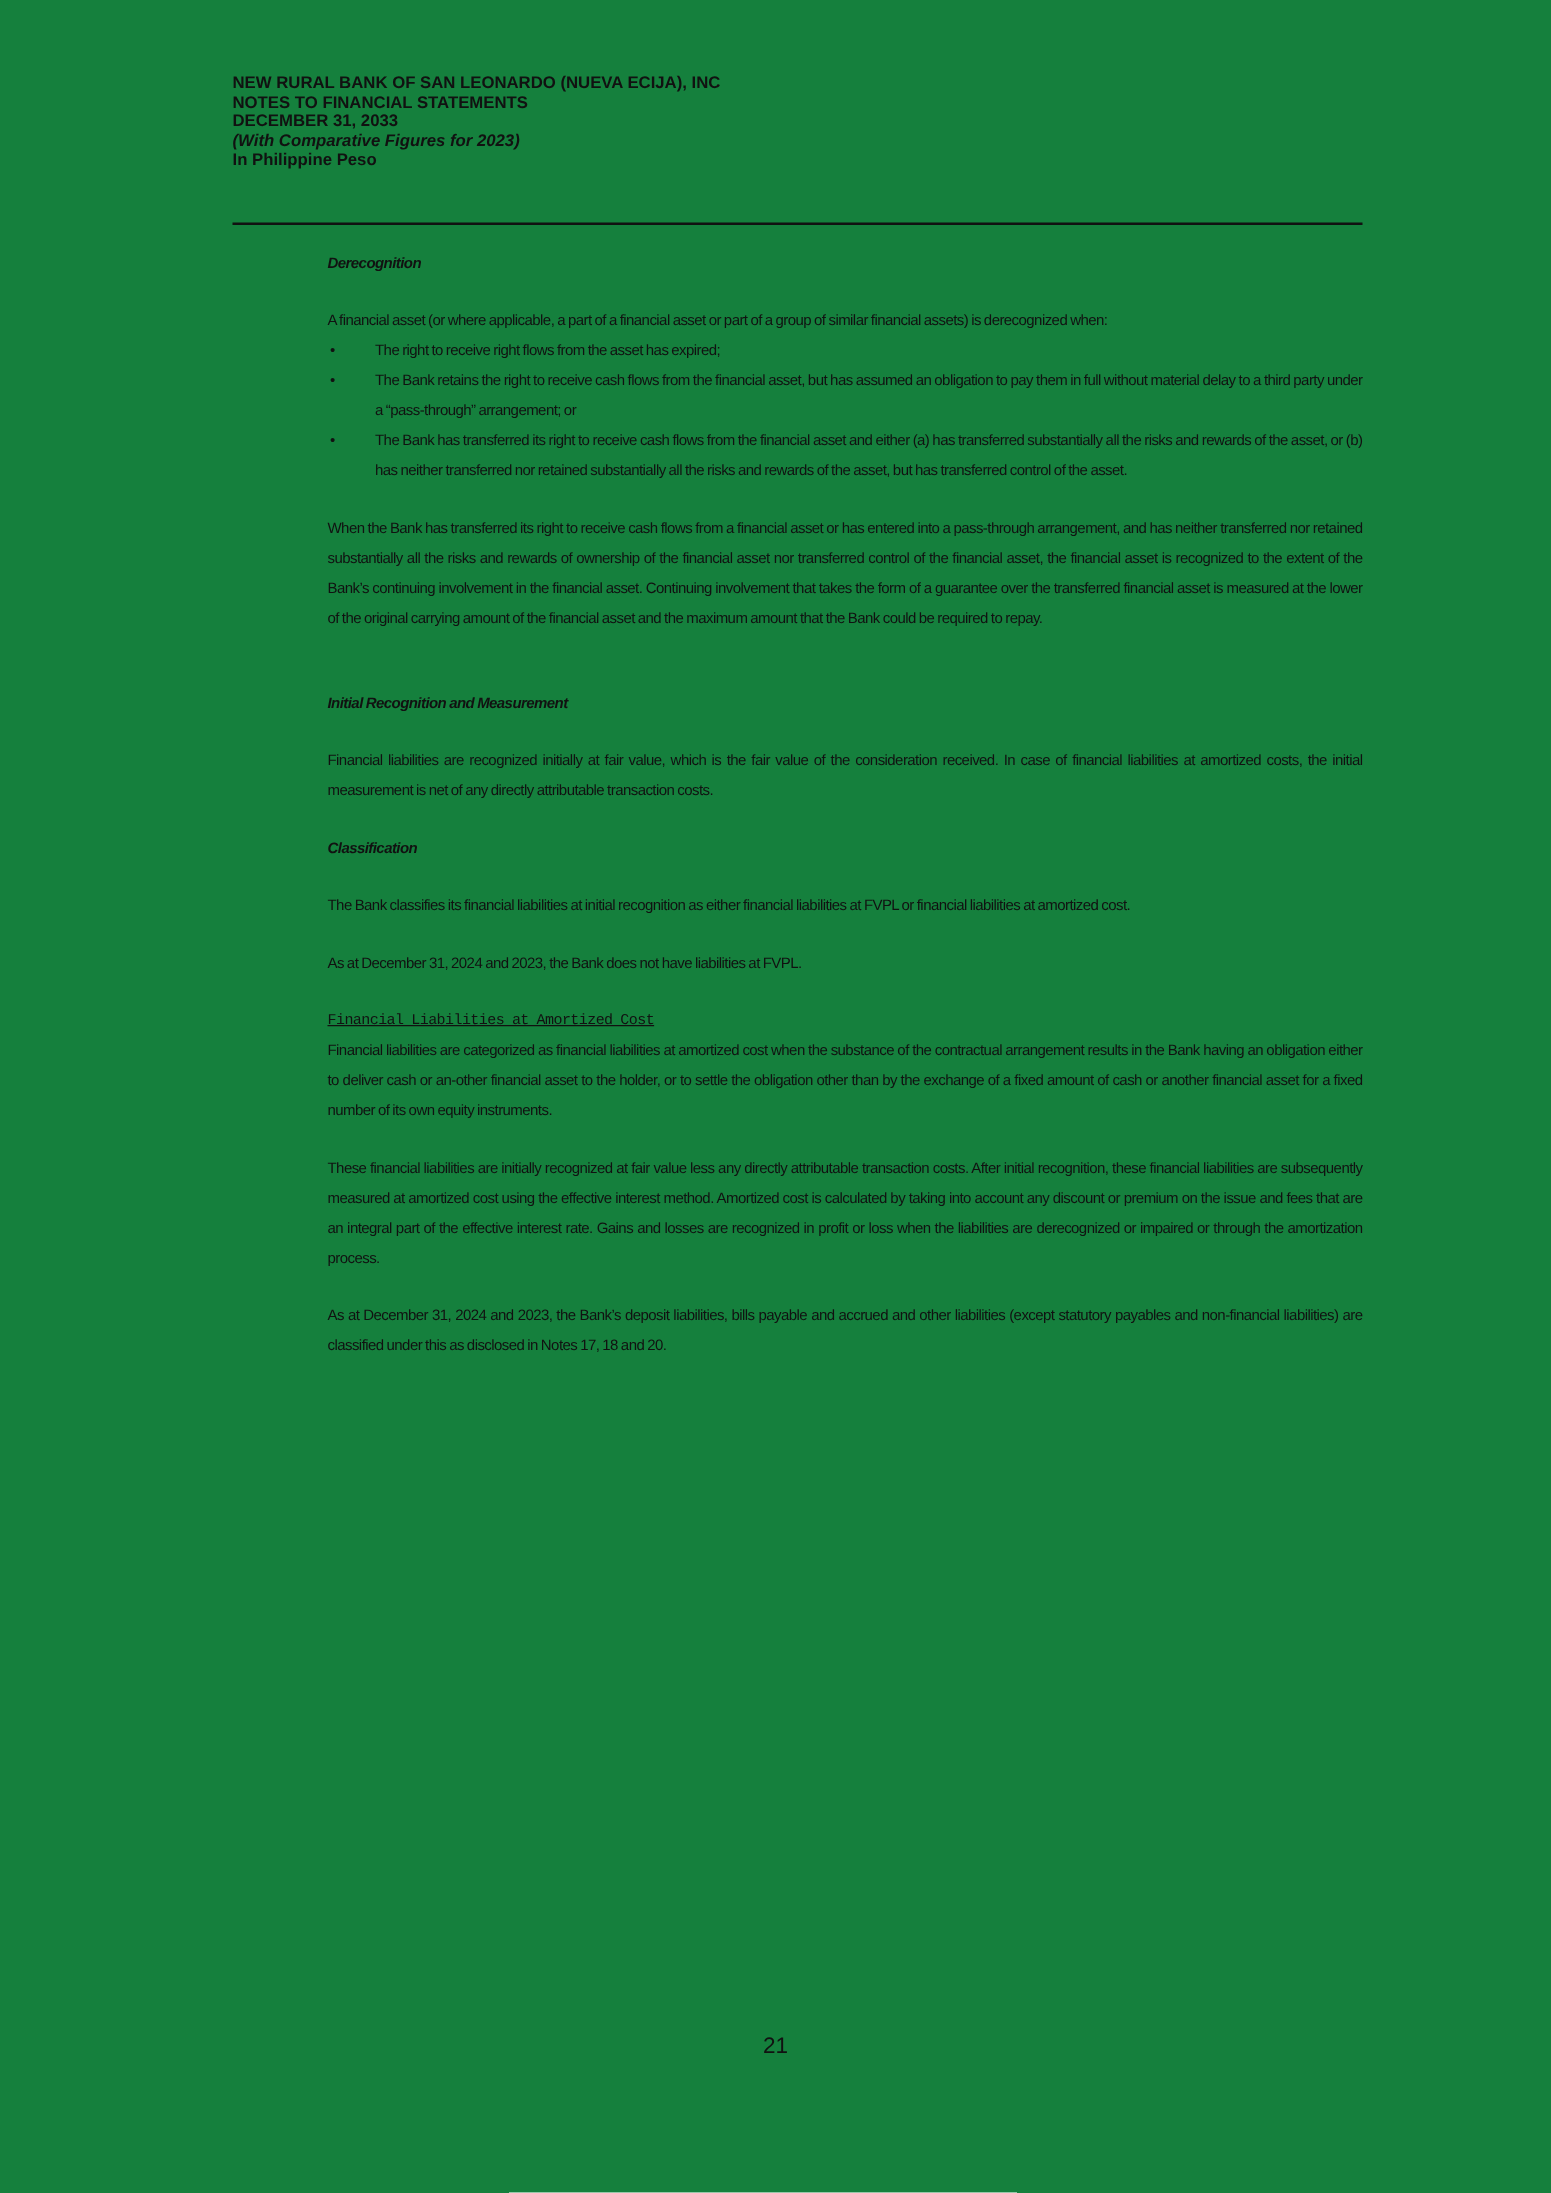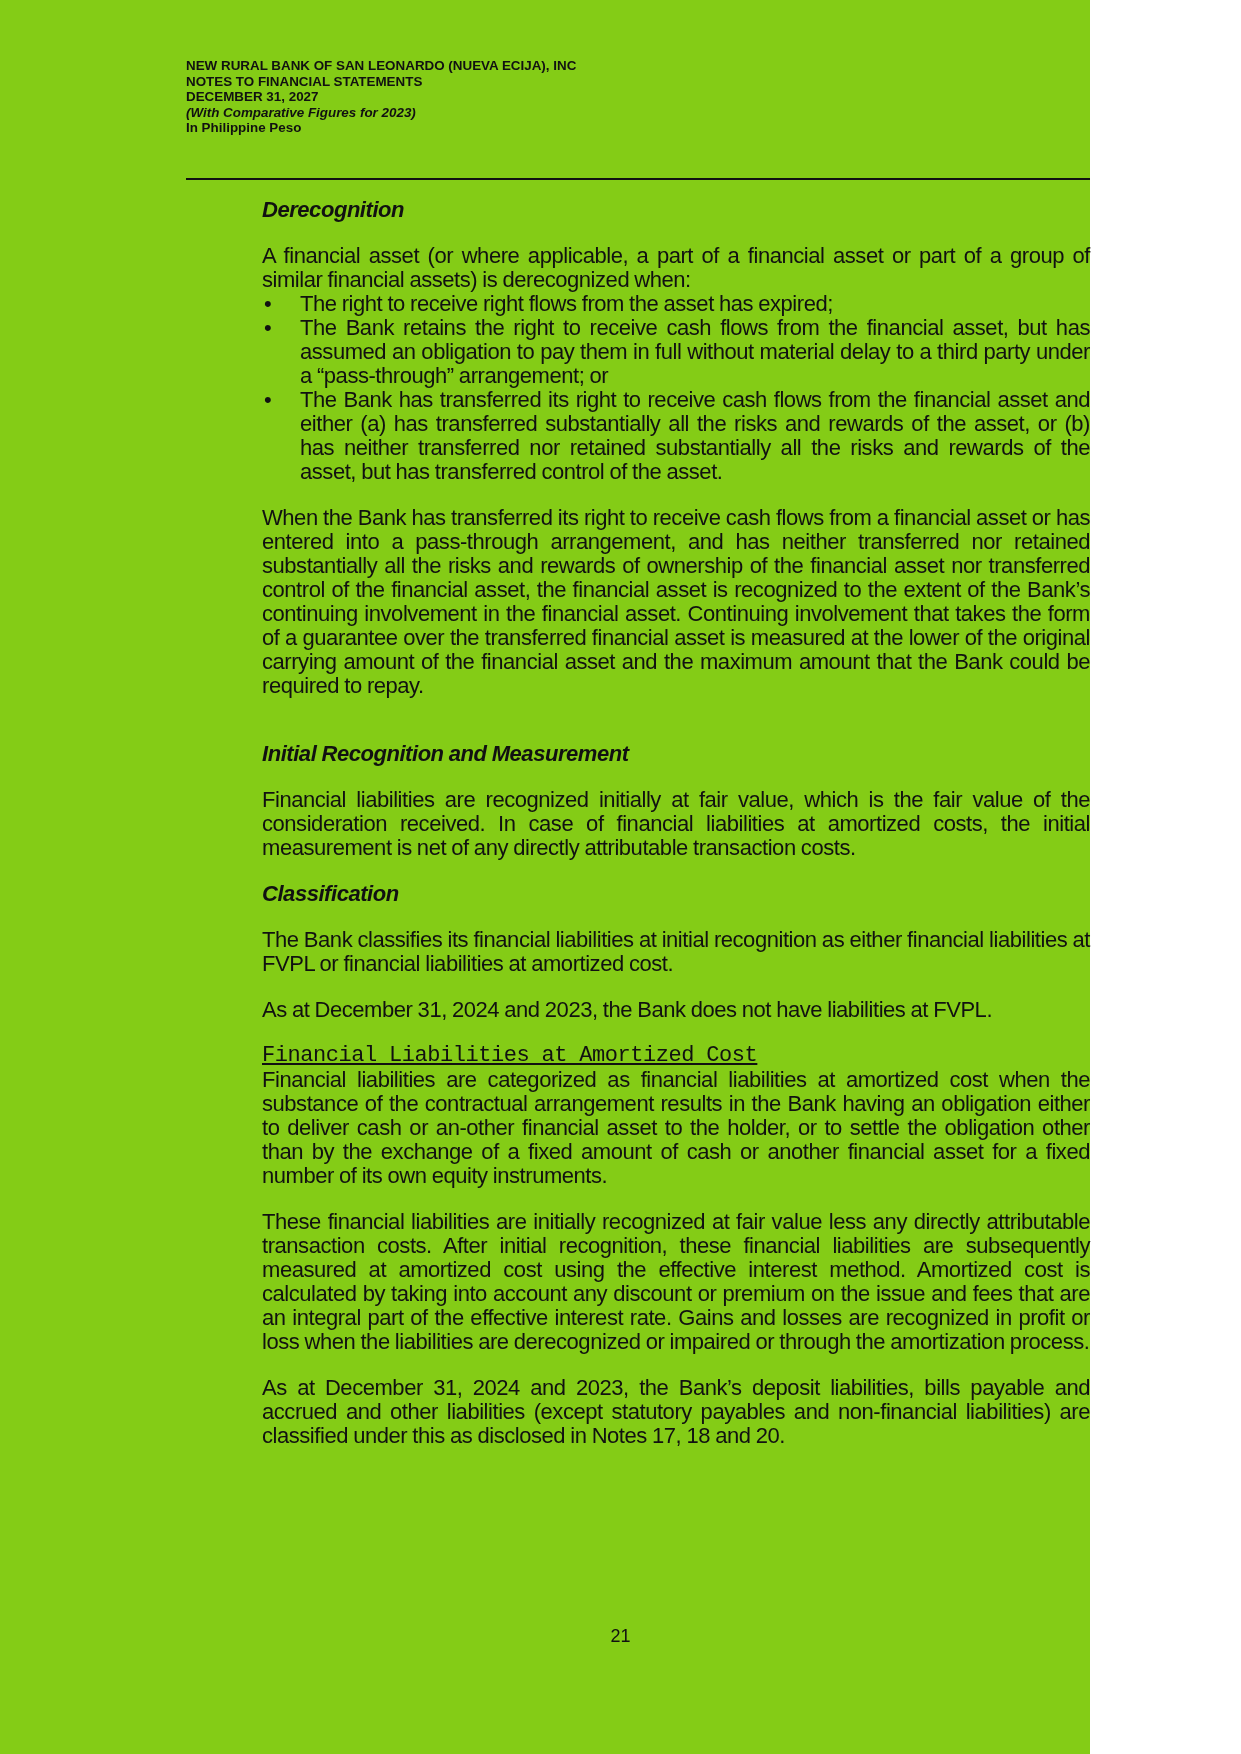--- a/index.html
+++ b/index.html
@@ -1,40 +1,40 @@
 <!DOCTYPE html>
 <html><head>
 <meta charset="utf-8">
 <style>
   html, body { margin: 0; padding: 0; background: #ffffff; }
   body { width: 1241px; height: 1754px; position: relative; color: #111; }
-  .page { position: absolute; left: 0; top: 0; width: 1090px; height: 1754px; background: #84cc16; }
+  .page { position: absolute; left: 0; top: 0; width: 1241px; height: 1754px; background: #15803d; }
   .header { position: absolute; left: 186px; top: 58px; font-family: "Liberation Sans", sans-serif; font-weight: bold; font-size: 13.4px; line-height: 15.6px; }
   .header .it { font-style: italic; }
   .rule { position: absolute; left: 186px; top: 178px; width: 904px; height: 2px; background: #111; }
-  .content { position: absolute; left: 262px; top: 198px; width: 828px; font-family: "Liberation Sans", sans-serif; font-size: 22px; line-height: 24px; letter-spacing: -0.45px; word-spacing: -0.5px; }
+  .content { position: absolute; left: 262px; top: 198px; width: 828px; font-family: "Liberation Sans", sans-serif; font-size: 12px; line-height: 24px; letter-spacing: -0.45px; word-spacing: -0.5px; }
   .content p { margin: 0; text-align: justify; }
   .h-bi { font-weight: bold; font-style: italic; margin: 0; }
   .u-it { font-style: italic; text-decoration: underline; }
   .u { text-decoration: underline; font-family: Liberation Mono, monospace; }
   ul { list-style: none; margin: 0; padding: 0; }
   ul li { position: relative; padding-left: 38px; text-align: justify; }
   ul li .bullet { position: absolute; left: 2px; top: 0; }
   .gap-s { height: 22px; }
   .pageno { position: absolute; top: 1626px; left: 0; width: 1241px; text-align: center; font-family: "Liberation Sans", sans-serif; font-size: 18px; }
 </style>
 </head>
 <body>
 
 <div class="page">
 
   <div class="header">
     <div>NEW RURAL BANK OF SAN LEONARDO (NUEVA ECIJA), INC</div>
     <div>NOTES TO FINANCIAL STATEMENTS</div>
-    <div>DECEMBER 31, 2027</div>
+    <div>DECEMBER 31, 2033</div>
     <div class="it">(With Comparative Figures for 2023)</div>
     <div>In Philippine Peso</div>
   </div>
 
   <div class="rule"></div>
 
   <div class="content">
     <p class="h-bi">Derecognition</p>
     <div class="gap-s"></div>
     <p>A financial asset (or where applicable, a part of a financial asset or part of a group of similar financial assets) is derecognized when:</p>

